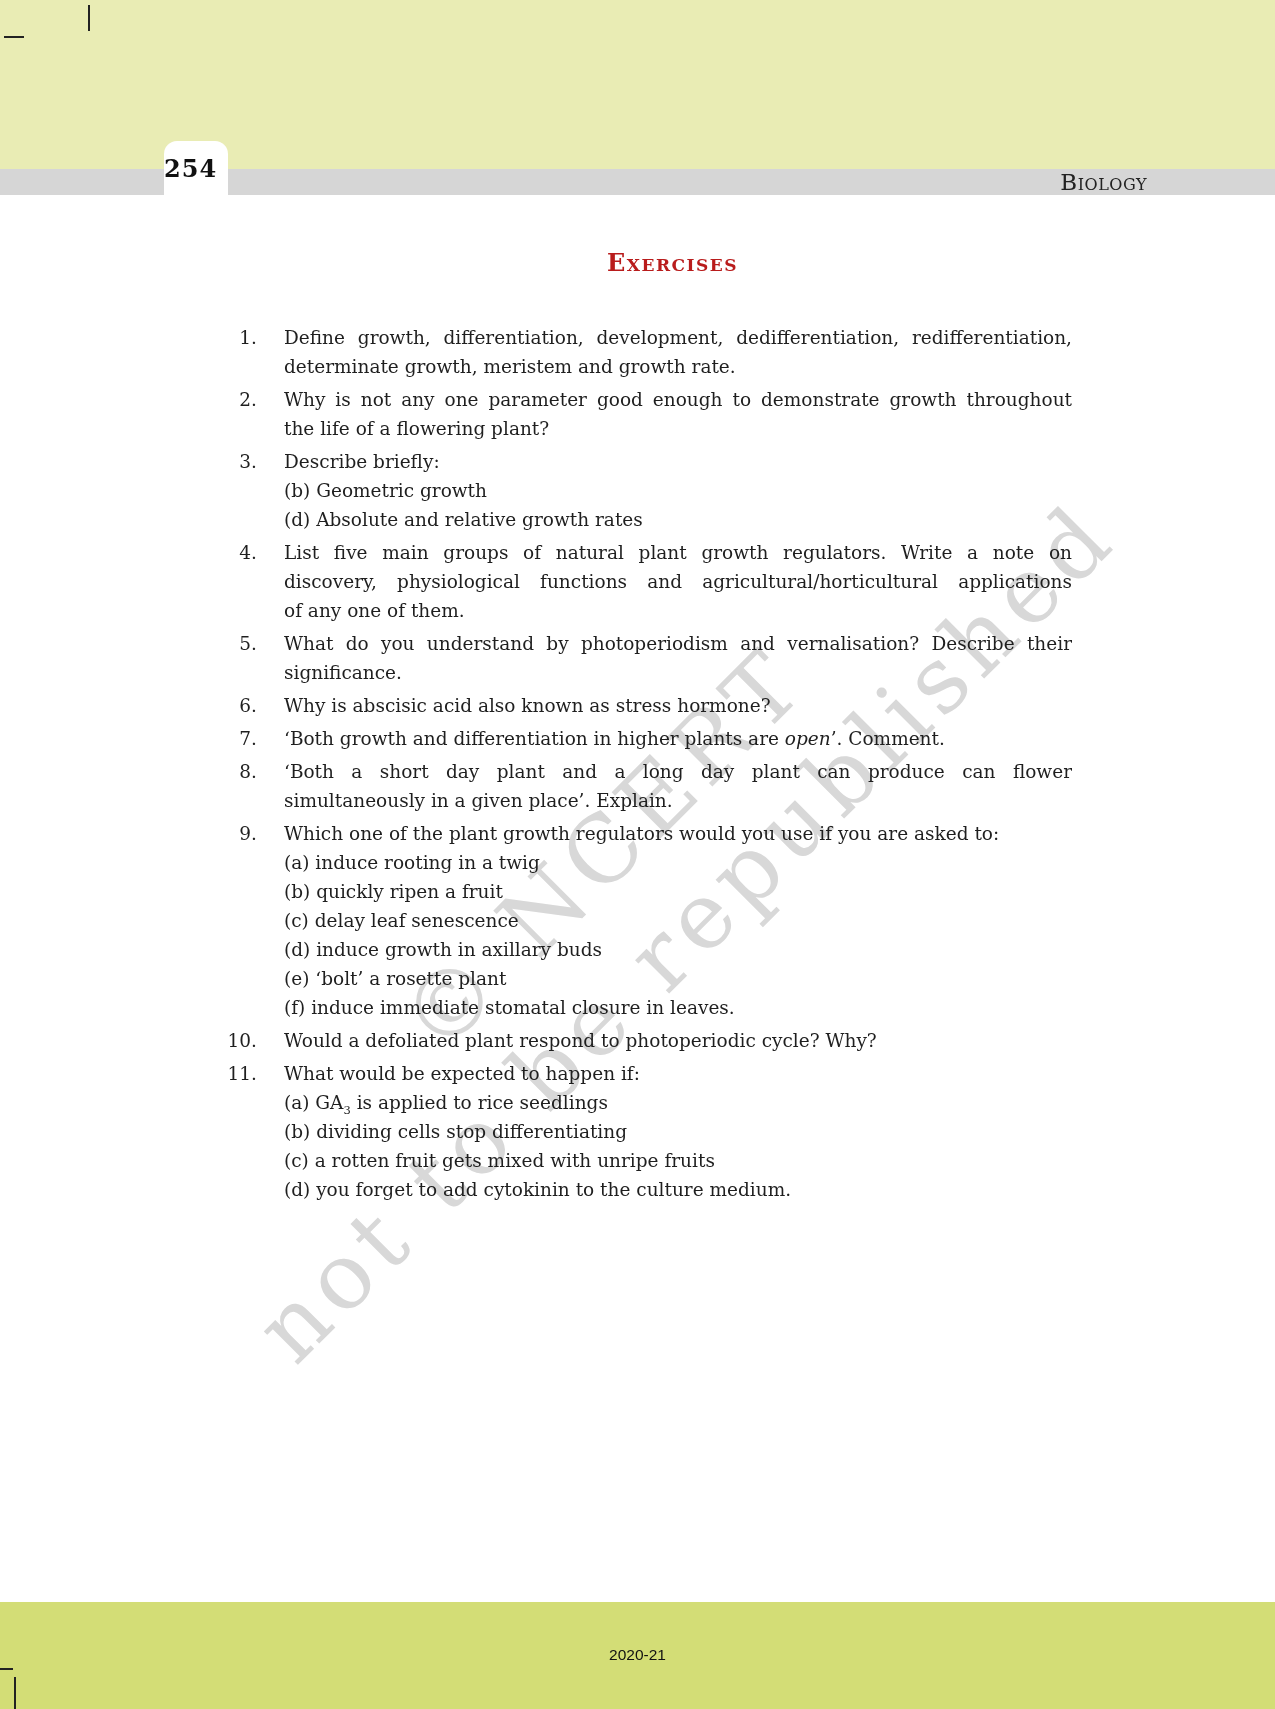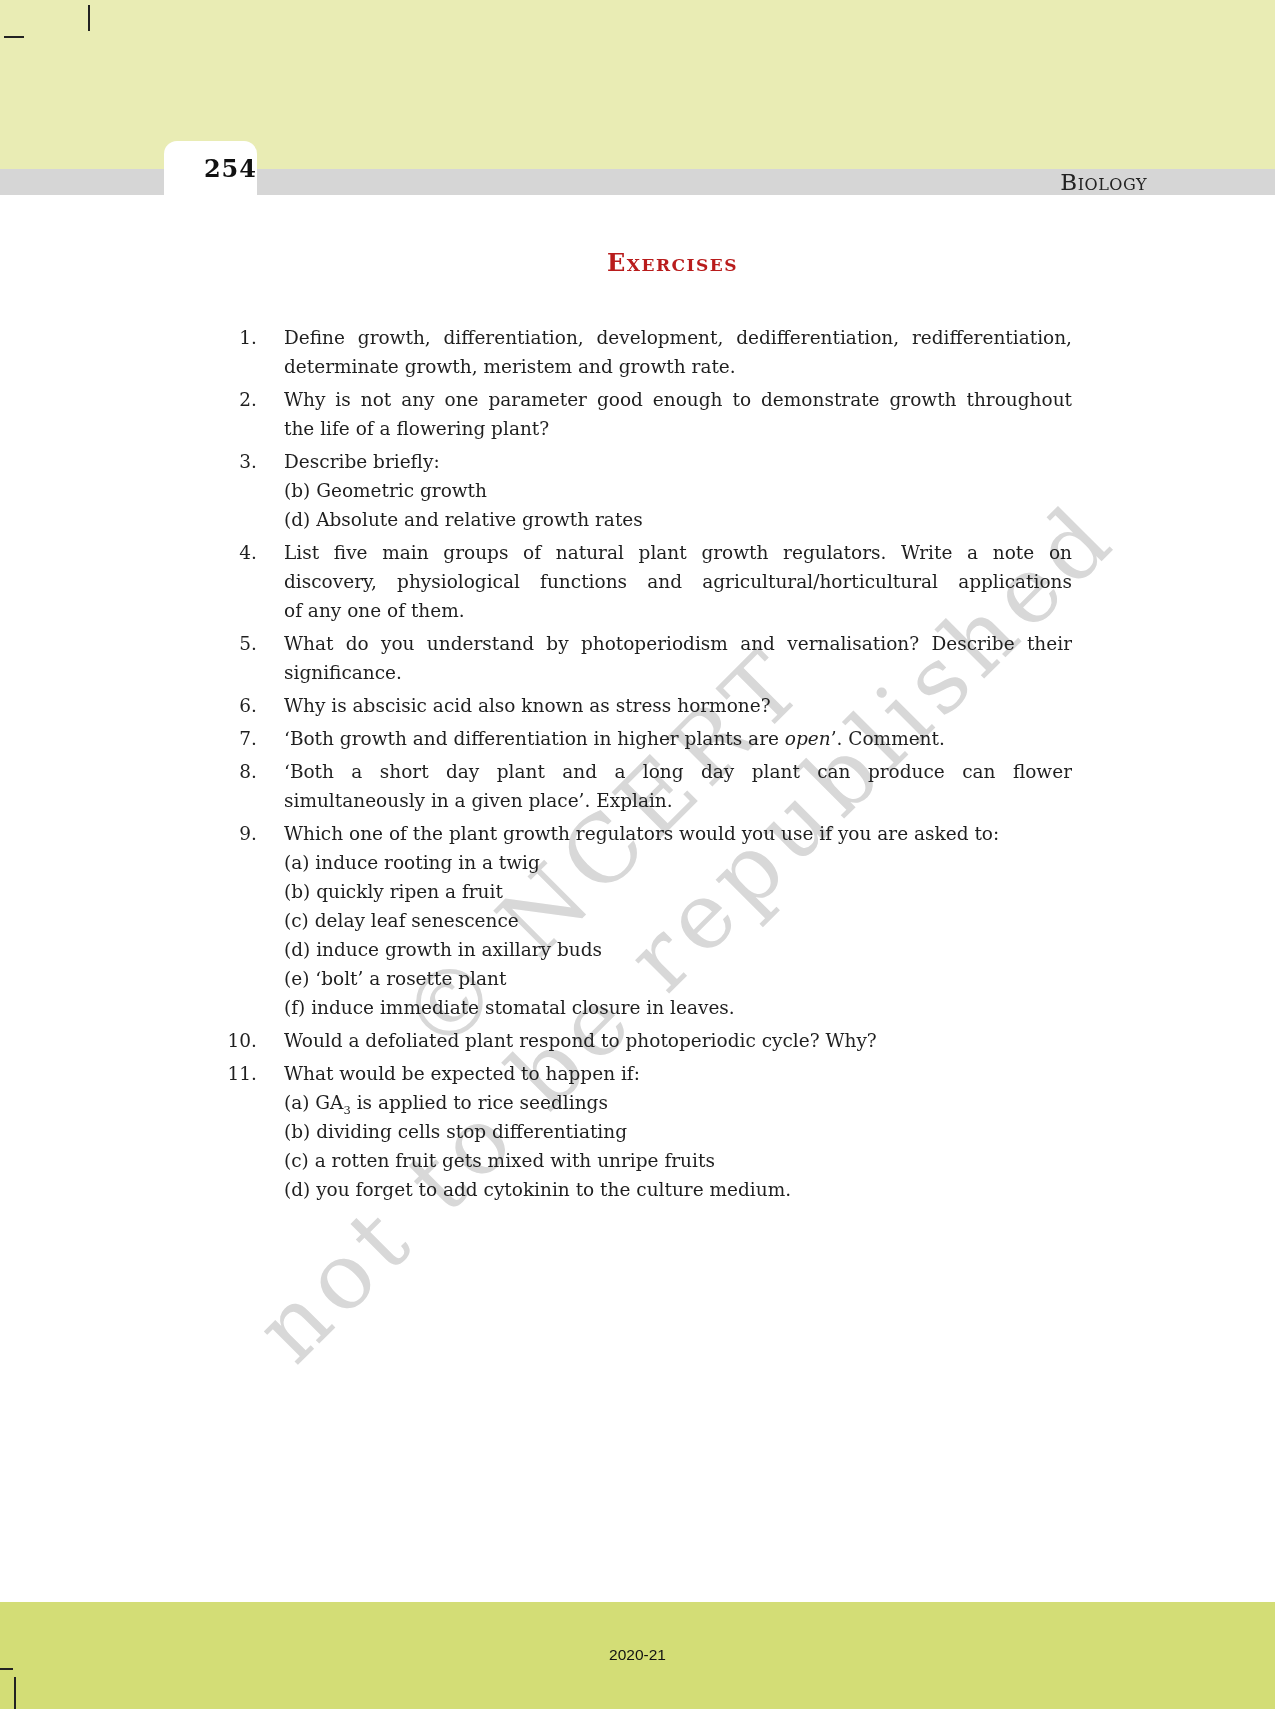--- a/index.html
+++ b/index.html
@@ -10,21 +10,21 @@
     color:#1f1f1f;
   }
   
   .band-top    { position:absolute; left:0; top:0;      width:100%; height:169px; z-index:1; }
   .band-gray   { position:absolute; left:0; top:169px;  width:100%; height:26px;  z-index:1; }
   .band-bottom { position:absolute; left:0; top:1602px; width:100%; height:107px; z-index:1; }
   
   .page-tab {
     position:absolute; left:164px; top:141px; width:64px; height:54px;
     background:#ffffff; border-radius:13px 13px 0 0; z-index:2;
-    display:flex; align-items:center; justify-content:flex-end;padding-left:29px;
+    display:flex; align-items:center; justify-content:flex-start;
   }
   .page-num { font-size:24px; font-weight:bold; letter-spacing:1px; color:#111; }
   
   .running-head {
     position:absolute; top:169px; right:128px; height:41px; line-height:26px; z-index:2;
     font-variant:small-caps; font-size:23px; letter-spacing:0.5px; color:#222;
   }
   
   .mark { position:absolute; background:#222; z-index:3; }
   .mark-tl-v { left:88px;  top:5px;    width:2px;  height:26px; }

